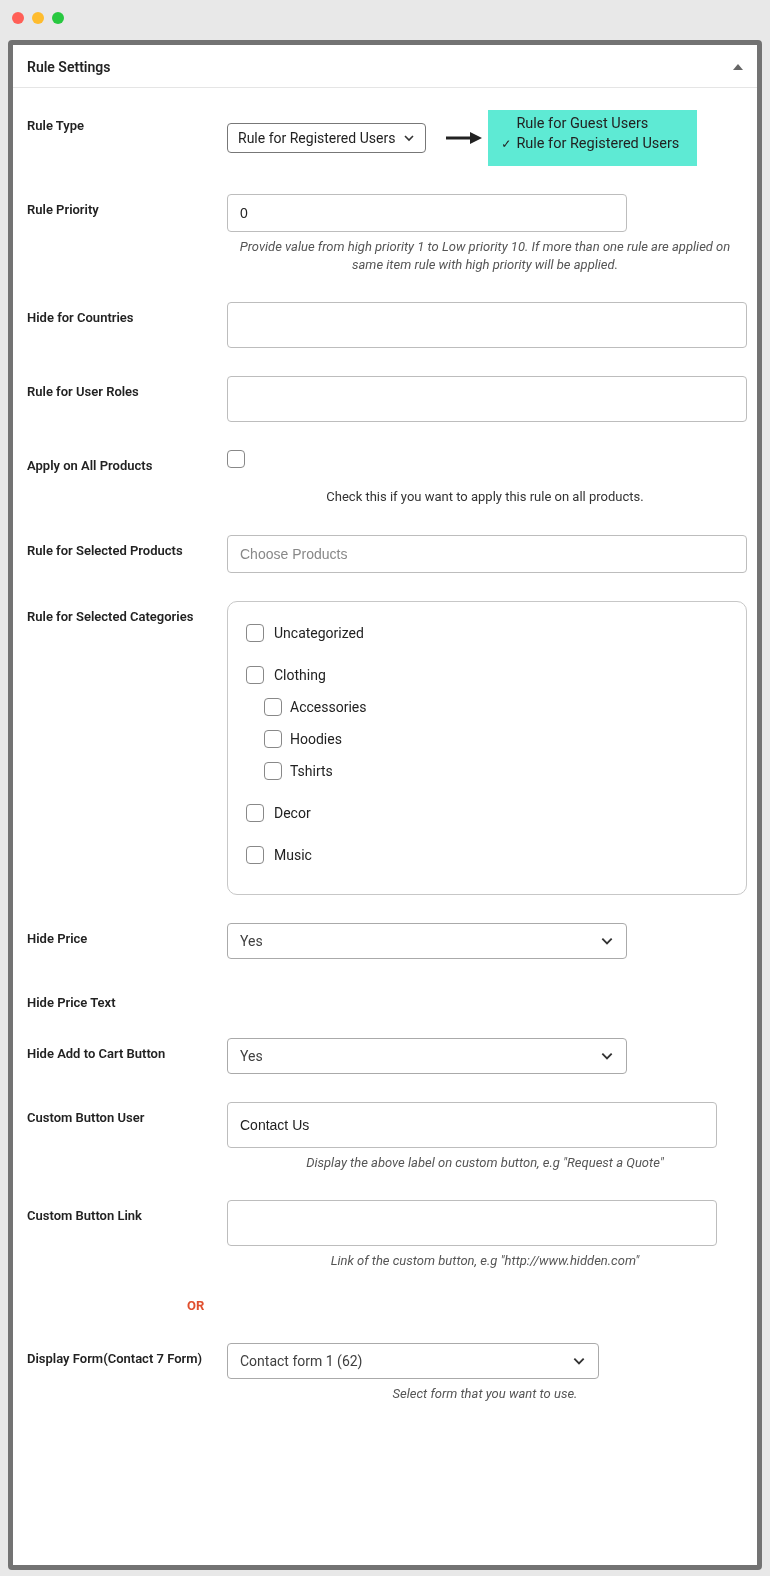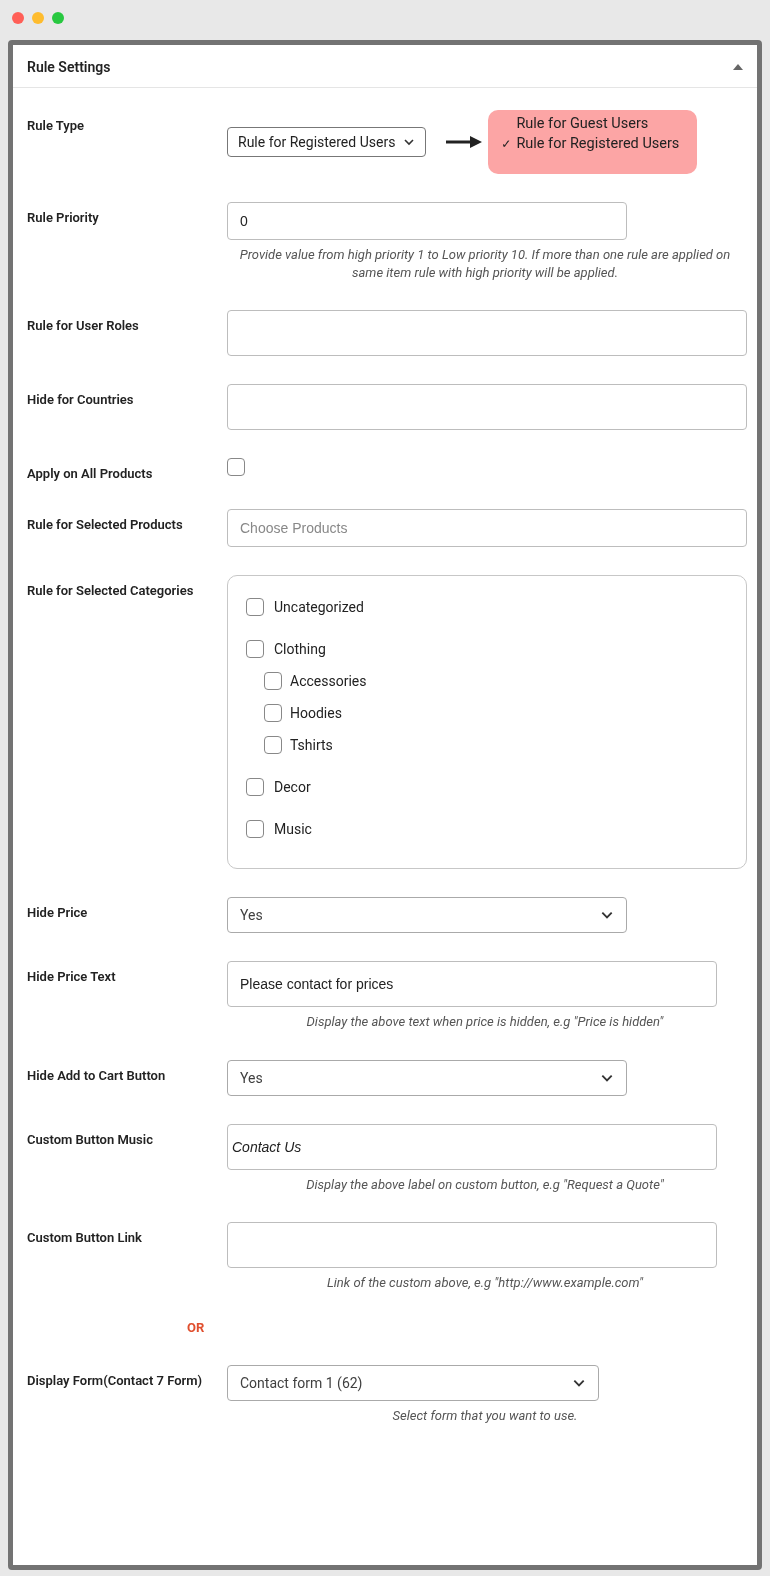--- a/index.html
+++ b/index.html
@@ -94,23 +94,23 @@
 
   .arrow-img {
     display: inline-flex;
     align-items: center;
     margin-left: 18px;
     margin-right: 6px;
   }
 
   .options-popup {
     display: inline-block;
-    background: #fca5a5;
-    border-radius: 10px;
-    padding: 4px 12px 20px 4px;
+    background: #5eead4;
+    border-radius: 0;
+    padding: 4px 12px 12px 4px;
     font-size: 14.5px;
     color: #222;
     vertical-align: middle;
   }
   .options-popup .opt {
     display: flex;
     align-items: center;
     padding: 0 6px;
     line-height: 20px;
   }
@@ -253,37 +253,38 @@
 
       <div class="row">
         <div class="label-col">Rule Priority</div>
         <div class="field-col">
           <input class="input narrow" value="0" style="">
           <div class="helper">Provide value from high priority 1 to Low priority 10. If more than one rule are applied on same item rule with high priority will be applied.</div>
         </div>
       </div>
 
       <div class="row">
+        <div class="label-col">Hide for Countries</div>
+        <div class="field-col">
+          <div class="textarea" style="width:520px"></div>
+        </div>
+      </div>
+
+      <div class="row">
         <div class="label-col">Rule for User Roles</div>
         <div class="field-col">
           <div class="textarea" style="width:520px"></div>
         </div>
       </div>
 
       <div class="row">
-        <div class="label-col">Hide for Countries</div>
-        <div class="field-col">
-          <div class="textarea" style="width:520px"></div>
-        </div>
-      </div>
-
-      <div class="row">
         <div class="label-col">Apply on All Products</div>
         <div class="field-col">
           <span class="checkbox"></span>
+          <div class="helper plain" style="margin-top:16px">Check this if you want to apply this rule on all products.</div>
         </div>
       </div>
 
       <div class="row">
         <div class="label-col">Rule for Selected Products</div>
         <div class="field-col">
           <input class="input" style="width: 520px;" placeholder="Choose Products">
         </div>
       </div>
 
@@ -335,53 +336,49 @@
               <svg width="14" height="14" viewBox="0 0 12 12">
                   <path d="M2 4 L6 8 L10 4" fill="none" stroke="#333" stroke-width="1.6"></path>
                 </svg>
             </span>
           </div>
         </div>
       </div>
 
       <div class="row">
         <div class="label-col">Hide Price Text</div>
-        <div class="field-col">
-          <input class="input" style="width: 490px; padding: 14px 12px;" value="Please contact for prices">
-          <div class="helper">Display the above text when price is hidden, e.g "Price is hidden"</div>
-        </div>
       </div>
 
       <div class="row">
         <div class="label-col">Hide Add to Cart Button</div>
         <div class="field-col">
           <div class="select-wide">
             <span>Yes</span>
             <span class="chevron">
               <svg width="14" height="14" viewBox="0 0 12 12">
                   <path d="M2 4 L6 8 L10 4" fill="none" stroke="#333" stroke-width="1.6"></path>
                 </svg>
             </span>
           </div>
         </div>
       </div>
 
       <div class="row">
-        <div class="label-col">Custom Button Music</div>
-        <div class="field-col">
-          <input class="input" style="width: 490px; padding: 14px 4px; font-style: italic;" value="Contact Us">
+        <div class="label-col">Custom Button User</div>
+        <div class="field-col">
+          <input class="input" style="width: 490px; padding: 14px 12px;" value="Contact Us">
           <div class="helper">Display the above label on custom button, e.g "Request a Quote"</div>
         </div>
       </div>
 
       <div class="row">
         <div class="label-col">Custom Button Link</div>
         <div class="field-col">
           <input class="input" style="width: 490px; padding: 14px 12px;" value="">
-          <div class="helper">Link of the custom above, e.g "http://www.example.com"</div>
+          <div class="helper">Link of the custom button, e.g "http://www.hidden.com"</div>
         </div>
       </div>
 
       <div class="or-row">
         <span class="or-text">OR</span>
       </div>
 
       <div class="row" style="margin-bottom:10px">
         <div class="label-col">Display Form(Contact 7 Form)</div>
         <div class="field-col">

